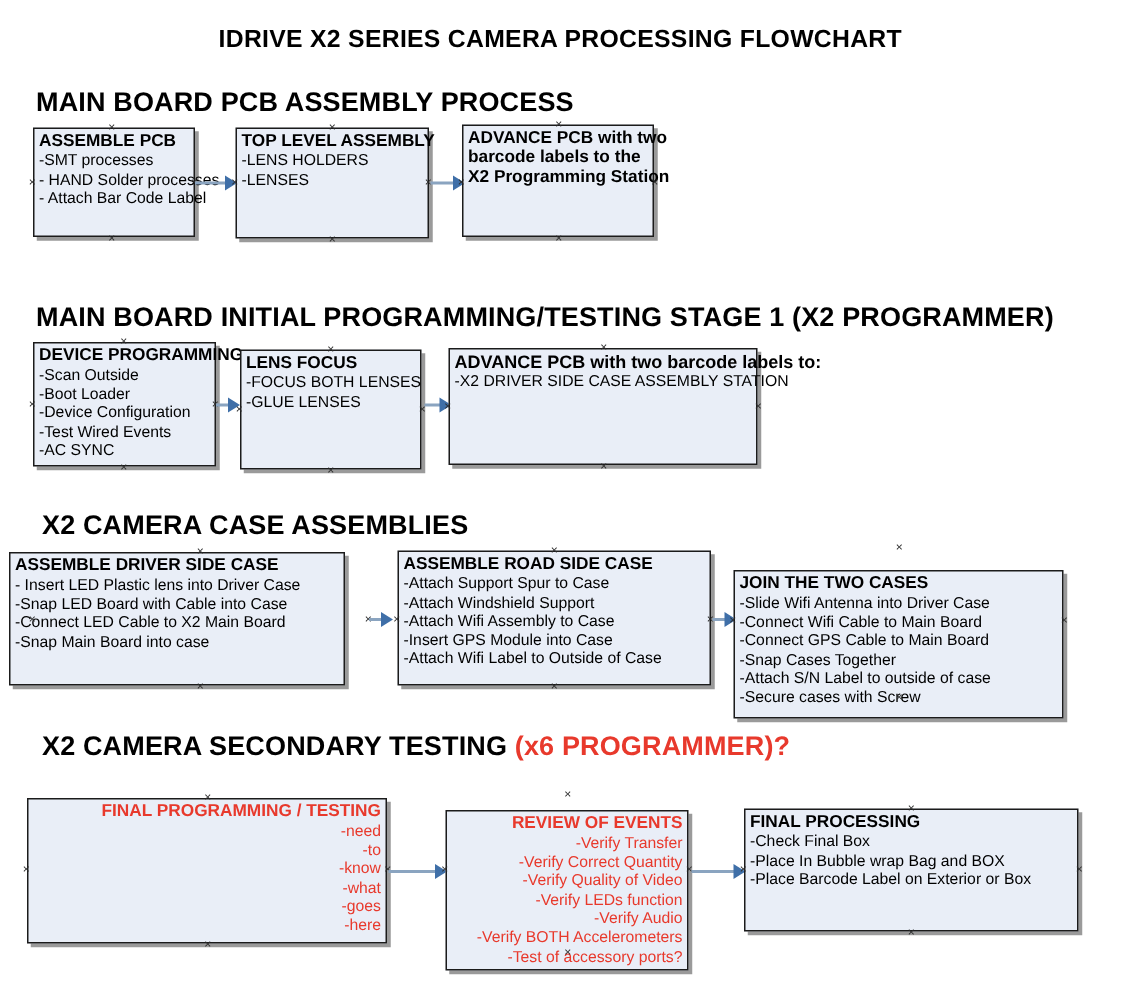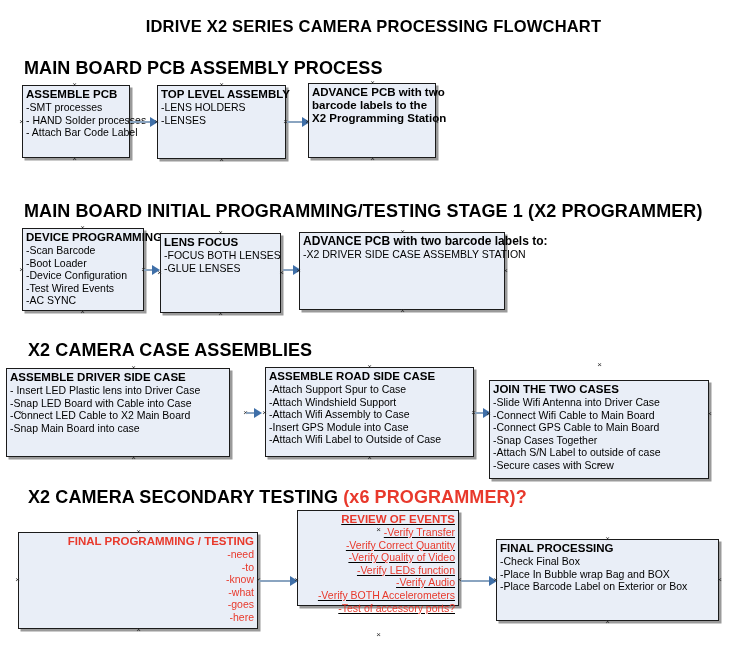--- a/index.html
+++ b/index.html
@@ -102,21 +102,21 @@
   <div class="hx" style="left:369px;top:155px;"></div>
   <div class="hx" style="left:304px;top:118px;"></div>
   <div class="hx" style="left:433px;top:118px;"></div>
 
   <div class="section-head" style="left:24px;top:201px;">
     <span>MAIN BOARD INITIAL PROGRAMMING/TESTING STAGE 1 (X2 PROGRAMMER)</span>
   </div>
 
   <div class="box" style="left:22px;top:228px;width:122px;height:83px;">
     <div class="title">DEVICE PROGRAMMING</div>
-    <div class="line">-Scan Barcode</div>
+    <div class="line">-Scan Outside</div>
     <div class="line">-Boot Loader</div>
     <div class="line">-Device Configuration</div>
     <div class="line">-Test Wired Events</div>
     <div class="line">-AC SYNC</div>
   </div>
   <div class="hx" style="left:79px;top:224px;"></div>
   <div class="hx" style="left:79px;top:308px;"></div>
   <div class="hx" style="left:18px;top:266px;"></div>
   <div class="hx" style="left:140px;top:266px;"></div>
 
@@ -208,21 +208,21 @@
     <div class="line">-here</div>
   </div>
   <div class="hx" style="left:135px;top:528px;"></div>
   <div class="hx" style="left:135px;top:626px;"></div>
   <div class="hx" style="left:14px;top:576px;"></div>
   <div class="hx" style="left:255px;top:576px;"></div>
 
   <div class="conn" style="left:259px;top:580px;width:36px;"></div>
   <div class="arrow" style="left:290px;top:576px;"></div>
 
-  <div class="box red" style="left:297px;top:510px;width:162px;height:96px;text-decoration:underline;">
+  <div class="box red" style="left:297px;top:540px;width:162px;height:107px;">
     <div class="title">REVIEW OF EVENTS</div>
     <div class="line">-Verify Transfer</div>
     <div class="line">-Verify Correct Quantity</div>
     <div class="line">-Verify Quality of Video</div>
     <div class="line">-Verify LEDs function</div>
     <div class="line">-Verify Audio</div>
     <div class="line">-Verify BOTH Accelerometers</div>
     <div class="line">-Test of accessory ports?</div>
   </div>
   <div class="hx" style="left:375px;top:526px;"></div>

